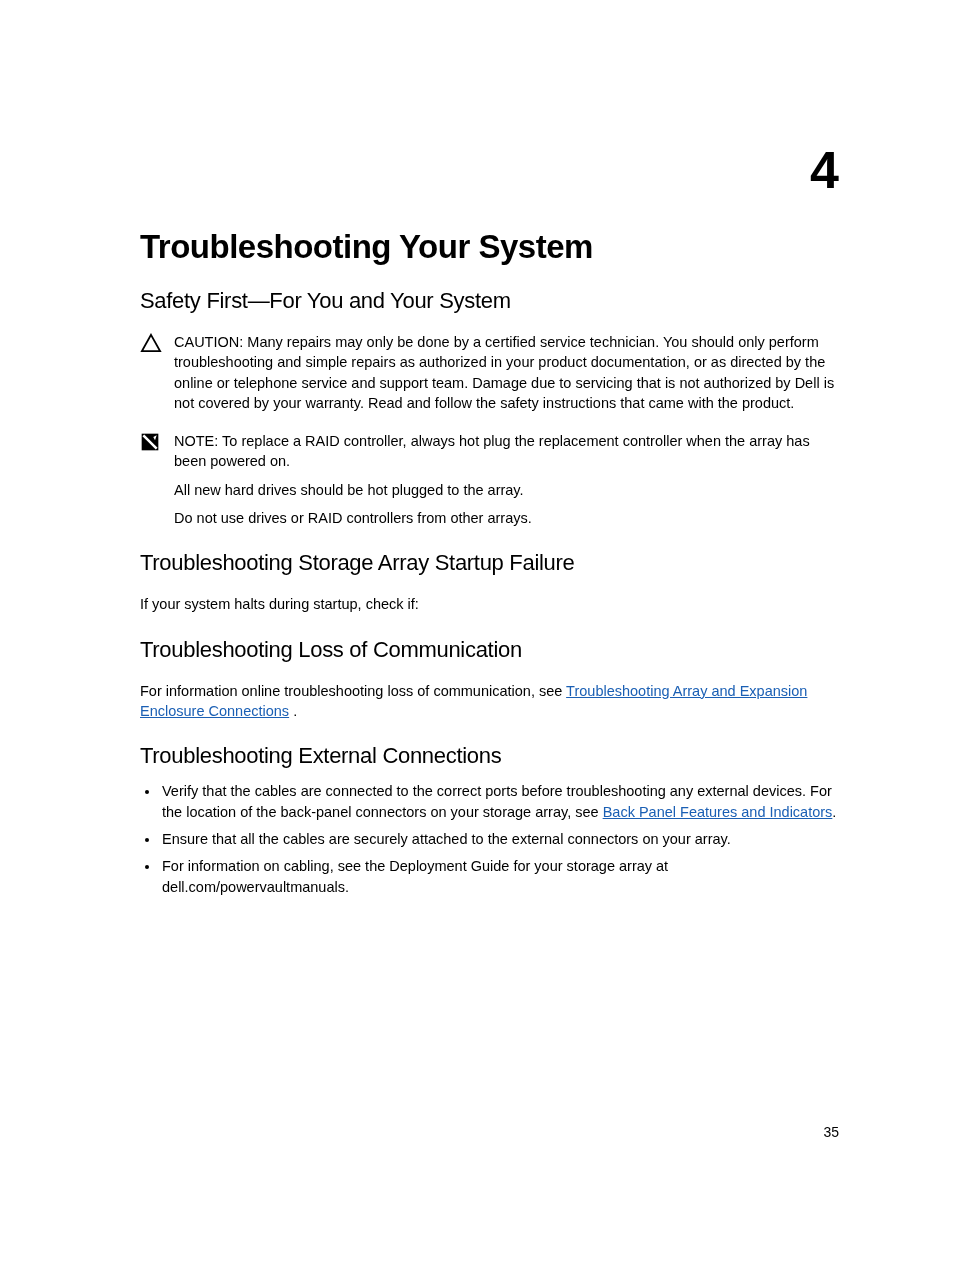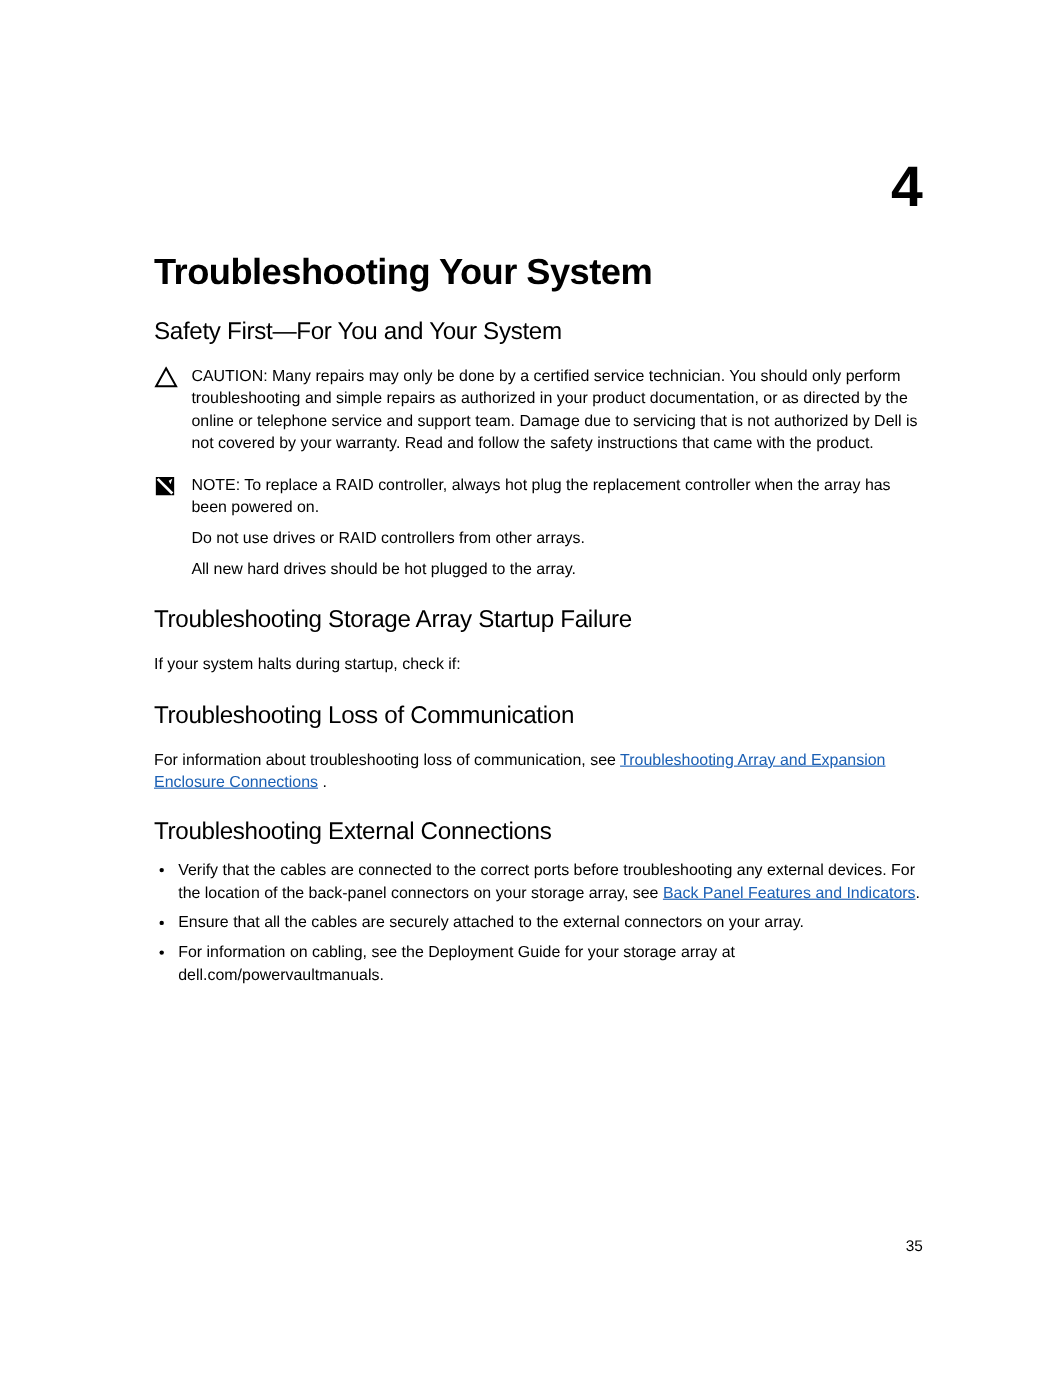--- a/index.html
+++ b/index.html
@@ -118,29 +118,29 @@
       <svg viewBox="0 0 24 24" width="20" height="20">
         <path d="M2 2 L22 2 L22 22 L2 22 Z" fill="#000"></path>
         <path d="M4 4 L20 20" stroke="#fff" stroke-width="3"></path>
         <path d="M16 6 L20 4 L18 10" fill="#fff"></path>
       </svg>
     </div>
     <div class="text">
       <span class="bold">NOTE: </span><span>To replace a RAID controller, always hot plug the replacement controller when the array has been powered on.</span>
     </div>
   </div>
+  <div class="indent-sub">All new hard drives should be hot plugged to the array.</div>
   <div class="indent-sub">Do not use drives or RAID controllers from other arrays.</div>
-  <div class="indent-sub">All new hard drives should be hot plugged to the array.</div>
 
   <h2>Troubleshooting Storage Array Startup Failure</h2>
   <div class="block">If your system halts during startup, check if:</div>
 
   <h2>Troubleshooting Loss of Communication</h2>
   <div class="block">
-    <span>For information about troubleshooting loss of communication, see </span><a class="link">Troubleshooting Array and Expansion Enclosure Connections</a><span> .</span>
+    <span>For information online troubleshooting loss of communication, see </span><a class="link">Troubleshooting Array and Expansion Enclosure Connections</a><span> .</span>
   </div>
 
   <h2>Troubleshooting External Connections</h2>
   <ul>
     <li>
       <span>Verify that the cables are connected to the correct ports before troubleshooting any external devices. For the location of the back-panel connectors on your storage array, see </span><a class="link">Back Panel Features and Indicators</a><span>.</span>
     </li>
     <li>Ensure that all the cables are securely attached to the external connectors on your array.</li>
     <li>
       <span>For information on cabling, see the Deployment Guide for your storage array at </span><span class="bold">dell.com/powervaultmanuals</span><span>.</span>

